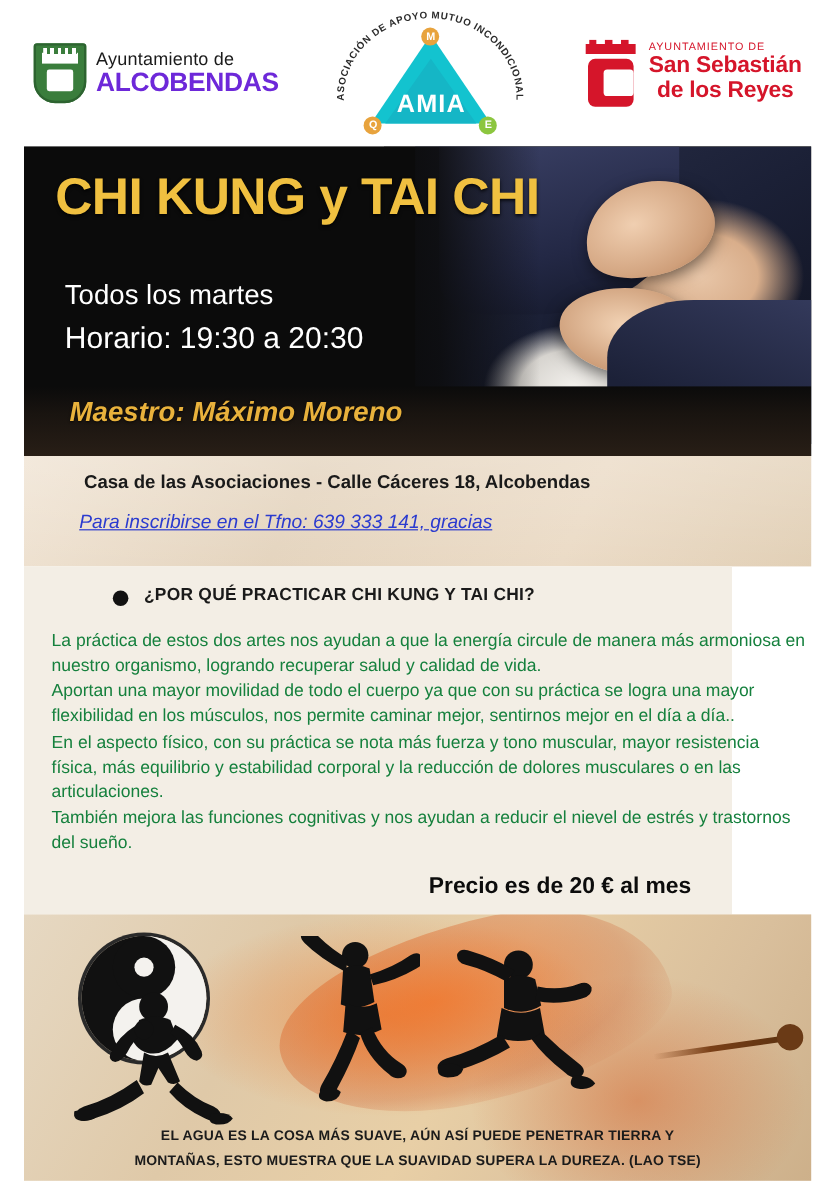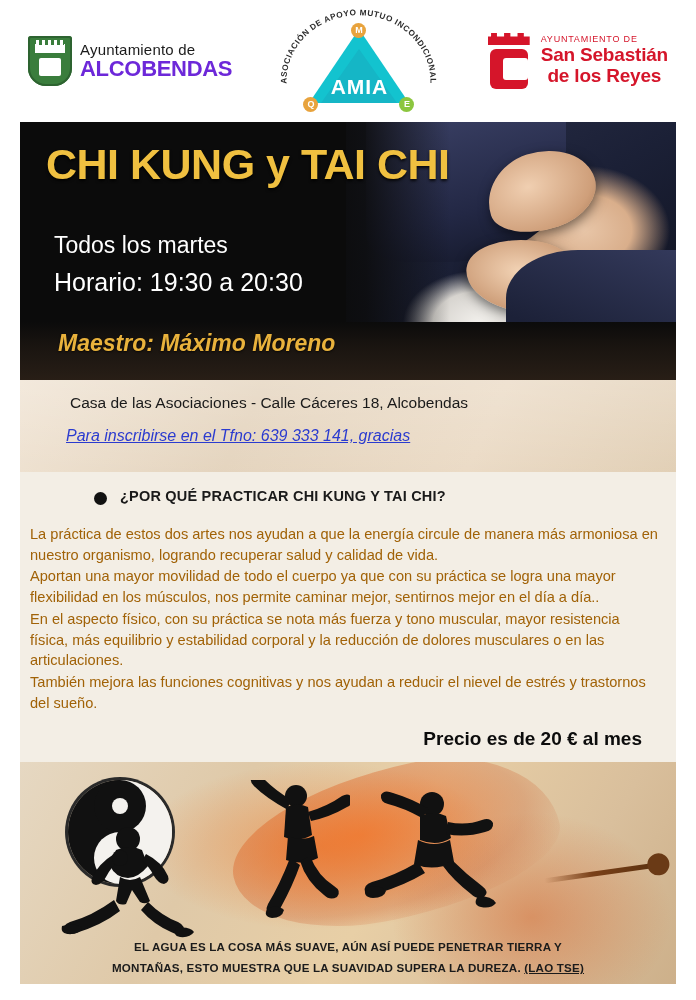--- a/index.html
+++ b/index.html
@@ -304,62 +304,62 @@
     width: 656px;
     height: 92px;
     background:
       linear-gradient(180deg, rgba(255,255,255,0.25), rgba(255,255,255,0.05)),
       linear-gradient(115deg, #efe2d1 0%, #e3d2bb 35%, #ead9c3 70%, #e0cdb2 100%);
   }
   .address-line {
     position: absolute;
     left: 50px; top: 14px;
     font-size: 15.5px;
-    font-weight: normal;
+    font-weight: bold;
     color: #1a1a1a;
   }
   .phone-line {
     position: absolute;
     left: 46px; top: 47px;
     font-size: 16px;
     font-style: italic;
     color: #2b3bcf;
     text-decoration: underline;
   }
 
   
   .body-block {
     position: absolute;
     left: 20px; top: 472px;
-    width: 656px;
+    width: 590px;
     height: 290px;
     background: #f3eee5;
   }
   .q-bullet {
     position: absolute;
     left: 74px; top: 20px;
     width: 13px; height: 13px;
     background: #111111;
     border-radius: 50%;
   }
   .q-title {
     position: absolute;
     left: 100px; top: 16px;
     font-size: 14.5px;
     font-weight: bold;
     color: #1a1a1a;
     letter-spacing: 0.2px;
   }
   .paras {
     position: absolute;
-    left: 10px; top: 52px;
+    left: 23px; top: 52px;
     width: 628px;
     font-size: 14.6px;
     line-height: 1.42;
-    color: #a16207;
+    color: #15803d;
   }
   .paras p {
     margin: 0 0 1px 0;
   }
   .price {
     position: absolute;
     right: 34px; bottom: 12px;
     font-size: 19px;
     font-weight: bold;
     color: #0c0c0c;
@@ -439,21 +439,21 @@
     position: absolute;
     left: 0; bottom: 6px;
     width: 656px;
     text-align: center;
     font-size: 11.6px;
     font-weight: bold;
     color: #1b1b1b;
     line-height: 1.75;
     letter-spacing: 0.2px;
   }
-  .quote .author { font-weight: bold; text-decoration: underline; }
+  .quote .author { font-weight: bold; }
 </style>
 </head>
 <body>
 
 <div class="poster">
 
   <div class="logo-bar">
 
     <div class="logo-alcobendas">
       <div class="shield-green">

